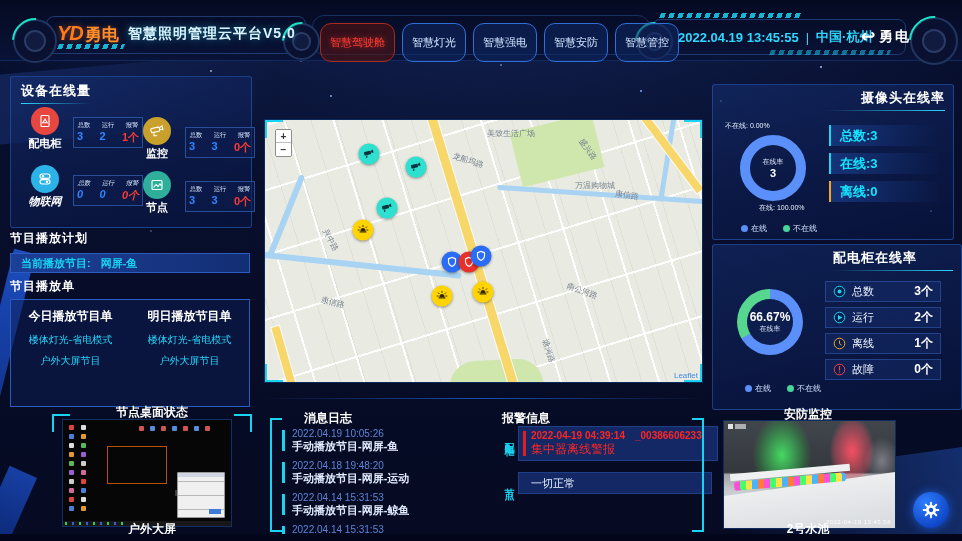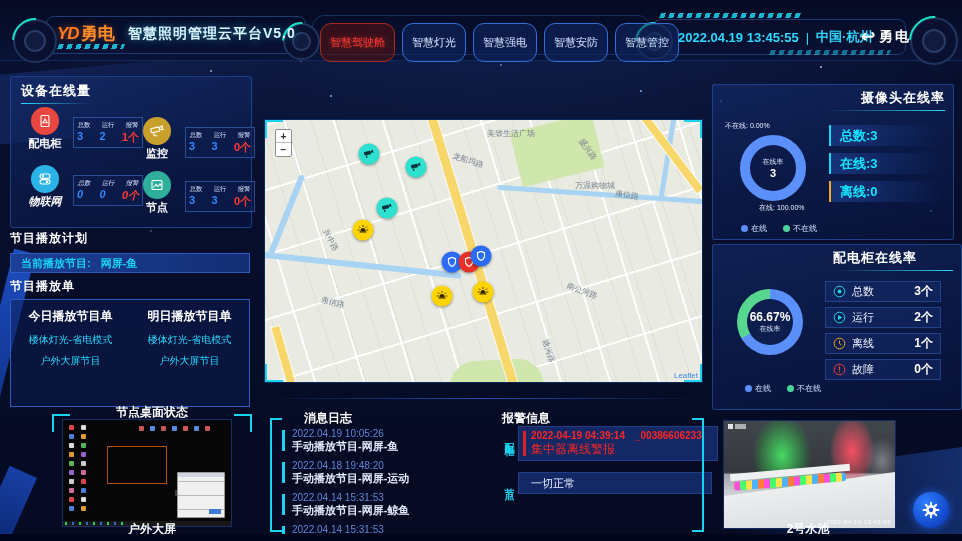--- a/index.html
+++ b/index.html
@@ -29,21 +29,21 @@
   .ho2{left:652px;top:19px;width:252px;height:34px;}
   .ho3{left:312px;top:15px;width:336px;height:38px;border-radius:12px;border-color:#16305f;}
   .rivet{position:absolute;border-radius:50%;background:#0a1130;border:2px solid #20355f;}
   .rivet::before{content:"";position:absolute;inset:22%;border-radius:50%;background:#101b3f;border:2px solid #2a3c66;box-sizing:border-box;}
   .rivet::after{content:"";position:absolute;inset:-3px;border-radius:50%;border:2px solid transparent;border-top-color:#19e3c2;transform:rotate(-42deg);}
   .rv1{left:13px;top:19px;width:40px;height:40px;}
   .rv2{left:283px;top:23px;width:33px;height:33px;}
   .rv3{left:636px;top:23px;width:33px;height:33px;}
   .rv4{left:910px;top:17px;width:44px;height:44px;}
   .logo{position:absolute;left:57px;top:22px;display:flex;align-items:baseline;gap:2px;}
-  .logo-yd{color:#ff7a1a;font-size:17px;font-weight:bold;font-style:italic;letter-spacing:-1px;text-shadow:0 0 6px #ff7a1a88;}
+  .logo-yd{color:#ff7a1a;font-size:20px;font-weight:bold;font-style:italic;letter-spacing:-1px;text-shadow:0 0 6px #ff7a1a88;}
   .logo-name{color:#ff8c2a;font-size:17px;font-weight:bold;text-shadow:0 0 5px #ff7a1a66;}
   .app-title{position:absolute;left:128px;top:25px;color:#d9f4ff;font-size:14px;font-weight:bold;letter-spacing:1px;text-shadow:0 0 8px #2ad8ff88;}
   .dashes{position:absolute;height:5px;background:repeating-linear-gradient(90deg,#19d3f0 0 5px,transparent 5px 9px);transform:skewX(-25deg);opacity:.85;}
   .dl{left:58px;top:44px;width:66px;}
   .dr{left:660px;top:13px;width:140px;}
   .dr2{left:770px;top:50px;width:120px;opacity:.5;}
   nav{position:absolute;left:320px;top:23px;display:flex;gap:7px;}
   .tab{font-family:inherit;font-size:11px;color:#cfe4ff;background:rgba(15,40,100,.55);
     border:1px solid #2e6fd8;border-radius:11px;padding:11px 9px;cursor:pointer;white-space:nowrap;}
   .tab.active{color:#ff3b30;border-color:#a52b1f;background:rgba(95,18,10,.5);text-shadow:0 0 6px #ff3b30aa;}
@@ -667,20 +667,21 @@
       <div class="l2">集中器离线警报</div>
     </div>
     <div class="vlabel vl2">节点</div>
     <div class="abox ab2">
       <div class="l1">一切正常</div>
     </div>
     <div class="brk-r"></div>
   </div>
 
   <div class="panel p-security">
+    <div class="t">安防监控</div>
     <div class="video">
       <div class="desk"></div>
       <div class="shelf"></div>
       <div class="model"></div>
       <div class="cam-brand"></div>
       <div class="cam-ts">2022-04-19 13:45:58</div>
     </div>
     <div class="cap">2号水池</div>
     <button class="gear-btn">
       <svg viewBox="0 0 24 24">

